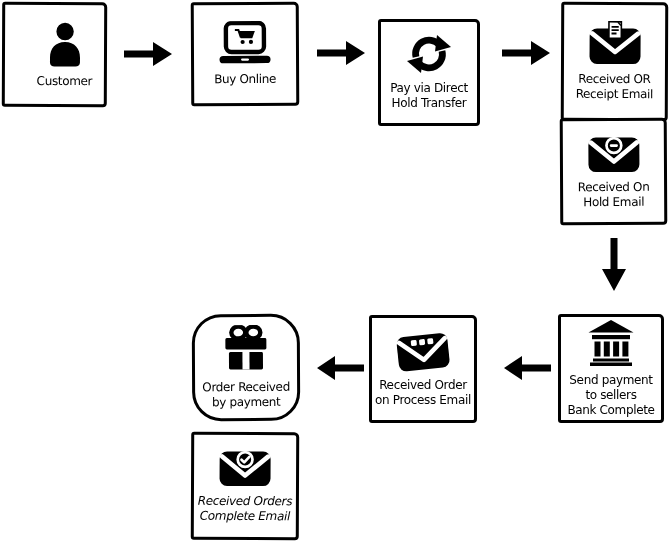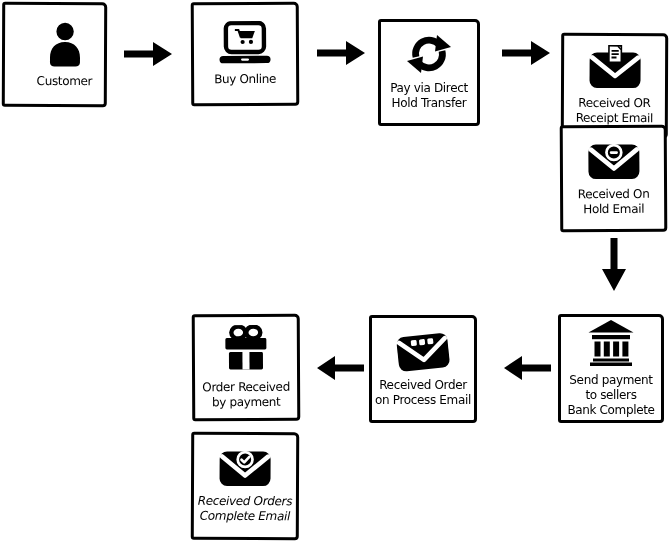--- a/index.html
+++ b/index.html
@@ -92,39 +92,39 @@
     <div class="label">
       <div>Pay via Direct</div>
       <div>Hold Transfer</div>
     </div>
   </div>
 
   <svg class="arrow" style="left:502px;top:41px;" width="48" height="24">
     <polygon points="0,8.5 29,8.5 29,0 48,12 29,24 29,15.5 0,15.5"></polygon>
   </svg>
 
-  <div class="node tilt-a" style="left:561px;top:2px;width:107px;height:105px;margin-top:31px;">
+  <div class="node tilt-a" style="left:561px;top:2px;width:107px;height:119px;">
     <span class="icon">
       <svg width="52" height="44" viewBox="0 0 52 44">
         <rect x="0.5" y="7.5" width="51" height="35.5" rx="7.5" fill="#000"></rect>
         <polyline points="3,12.5 26,31 49,12.5" fill="none" stroke="#fff" stroke-width="4.6" stroke-linecap="round" stroke-linejoin="round"></polyline>
         <rect x="19.8" y="0.8" width="12.4" height="16.4" fill="#fff" stroke="#000" stroke-width="1.6"></rect>
         <rect x="22.4" y="5" width="7.2" height="1.8" fill="#000"></rect>
         <rect x="22.4" y="8.3" width="7.2" height="1.8" fill="#000"></rect>
         <rect x="22.4" y="11.6" width="5" height="1.8" fill="#000"></rect>
         <path d="M28.8 1.2 L31.8 4.4" stroke="#000" stroke-width="1.4"></path>
       </svg>
     </span>
     <div class="label">
       <div>Received OR</div>
       <div>Receipt Email</div>
     </div>
   </div>
 
-  <div class="node tilt-b" style="left:560px;top:125px;width:107px;height:107px;">
+  <div class="node tilt-b" style="left:560px;top:118px;width:107px;height:107px;">
     <span class="icon">
       <svg width="52" height="39" viewBox="0 0 52 39">
         <rect x="0.5" y="3.5" width="51" height="34.5" rx="7.5" fill="#000"></rect>
         <polyline points="3,8.5 26,27.5 49,8.5" fill="none" stroke="#fff" stroke-width="4.6" stroke-linecap="round" stroke-linejoin="round"></polyline>
         <circle cx="26" cy="11.5" r="7.4" fill="#000" stroke="#fff" stroke-width="2.7"></circle>
         <rect x="21.9" y="10.2" width="8.2" height="2.7" rx="1.3" fill="#fff"></rect>
       </svg>
     </span>
     <div class="label">
       <div>Received On</div>
@@ -173,21 +173,21 @@
     <div class="label">
       <div>Received Order</div>
       <div>on Process Email</div>
     </div>
   </div>
 
   <svg class="arrow" style="left:317px;top:356px;" width="47" height="24">
     <polygon points="47,8.5 18,8.5 18,0 0,12 18,24 18,15.5 47,15.5"></polygon>
   </svg>
 
-  <div class="node tilt-b" style="left:192px;top:314px;width:108px;height:107px;">
+  <div class="node tilt-b" style="left:192px;top:314px;width:108px;height:107px;border-radius:29px;">
     <span class="icon">
       <svg width="50" height="48" viewBox="0 0 50 48">
         <ellipse cx="17.5" cy="7.5" rx="7" ry="6" fill="none" stroke="#000" stroke-width="4.4"></ellipse>
         <ellipse cx="32.5" cy="7.5" rx="7" ry="6" fill="none" stroke="#000" stroke-width="4.4"></ellipse>
         <rect x="4.5" y="13" width="41" height="11.5" rx="1.5" fill="#000"></rect>
         <rect x="8" y="27" width="34" height="17.5" rx="1.5" fill="#000"></rect>
         <rect x="21.5" y="26" width="7" height="18.5" fill="#fff"></rect>
       </svg>
     </span>
     <div class="label">

